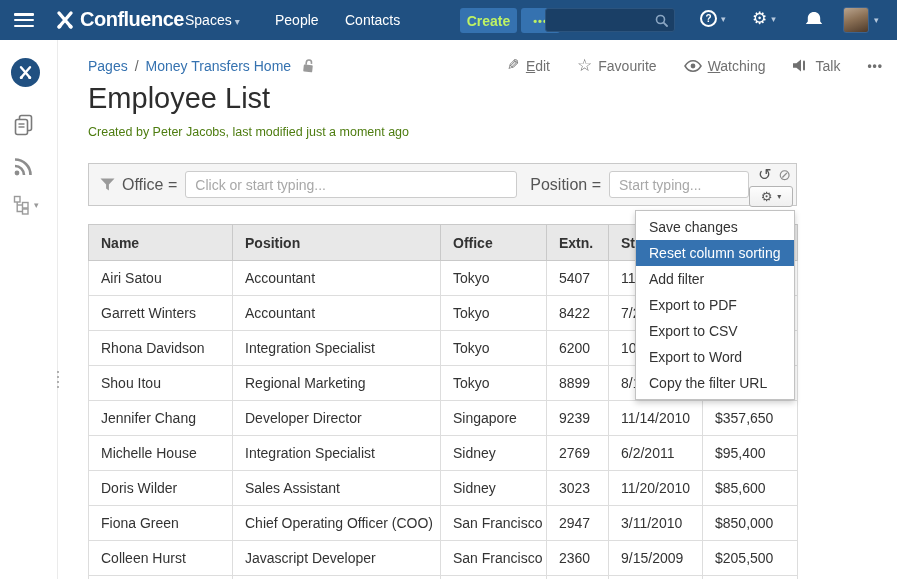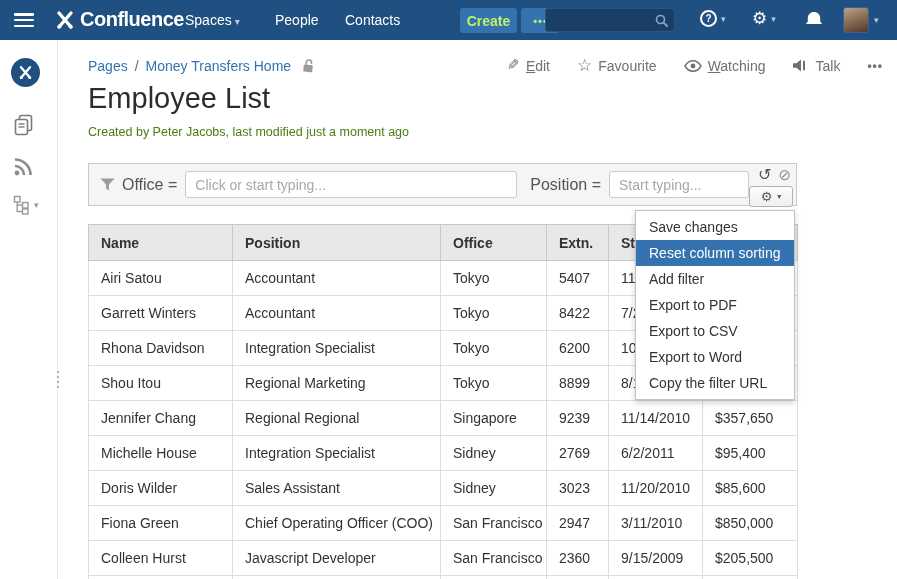--- a/index.html
+++ b/index.html
@@ -319,21 +319,21 @@
               <td>Shou Itou</td>
               <td>Regional Marketing</td>
               <td>Tokyo</td>
               <td>8899</td>
               <td>8/11/2011</td>
               <td>$163,000</td>
             </tr>
 
             <tr>
               <td>Jennifer Chang</td>
-              <td>Regional Regional</td>
+              <td>Developer Director</td>
               <td>Singapore</td>
               <td>9239</td>
               <td>11/14/2010</td>
               <td>$357,650</td>
             </tr>
 
             <tr>
               <td>Michelle House</td>
               <td>Integration Specialist</td>
               <td>Sidney</td>

